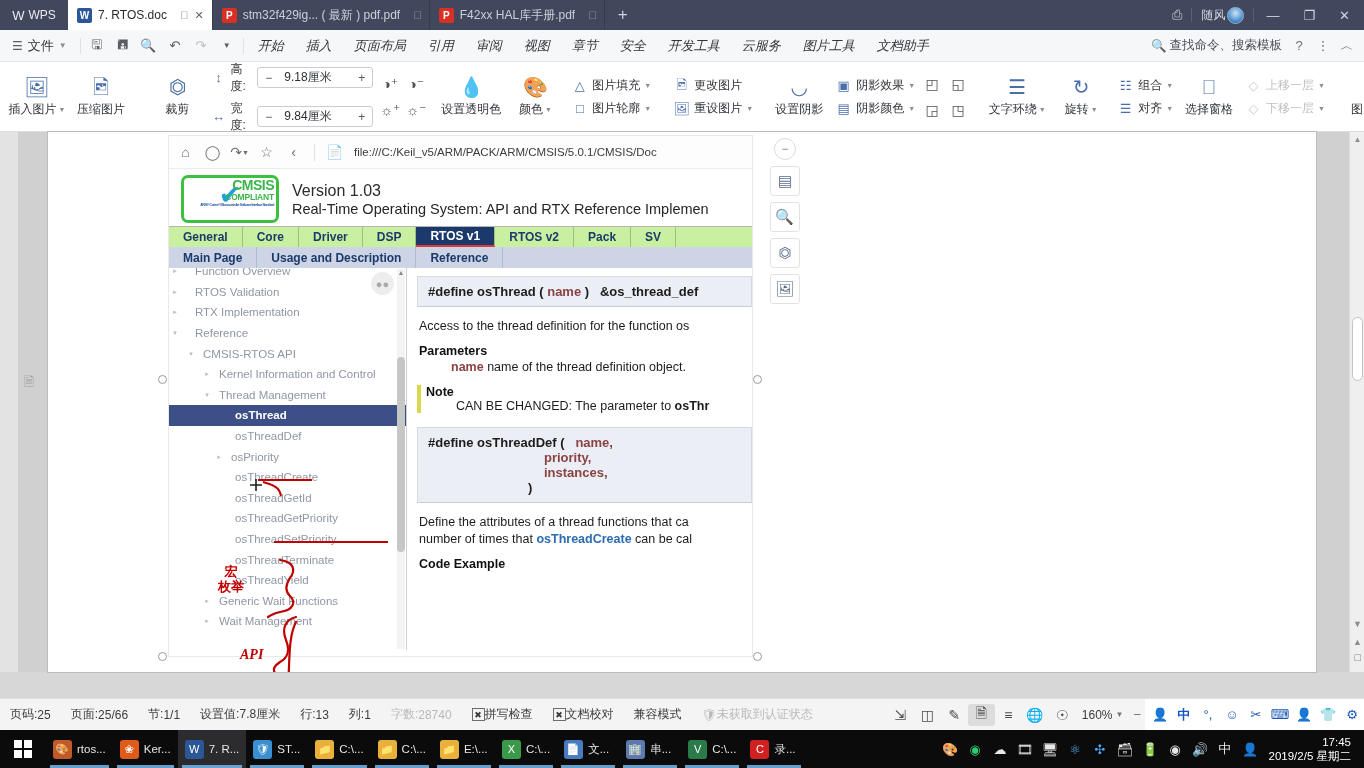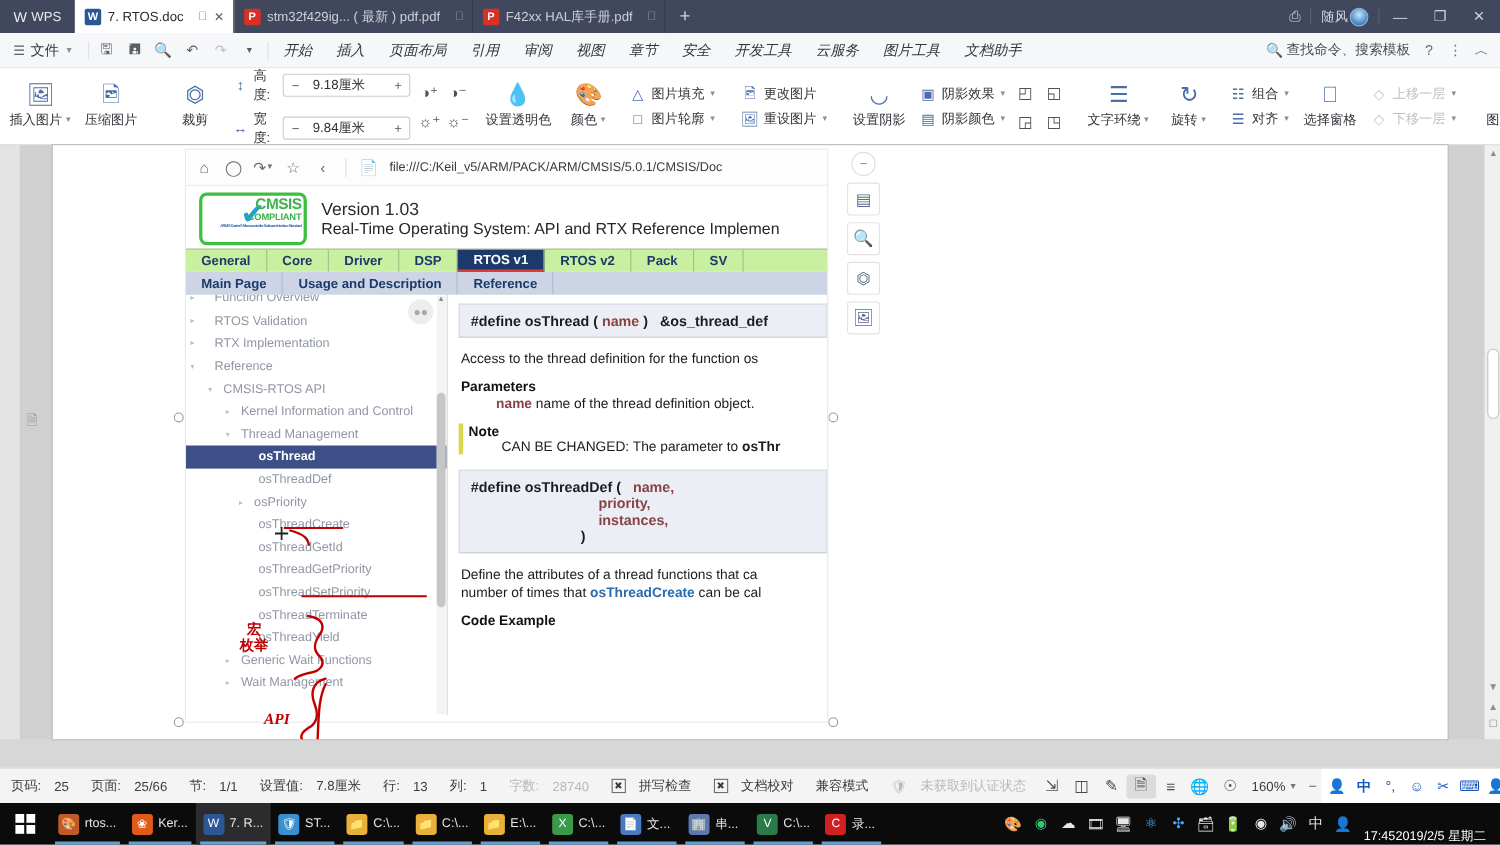--- a/index.html
+++ b/index.html
@@ -226,21 +226,21 @@
   .vscroll .vtop{top:0;}
   .vscroll .vthumb{position:absolute;left:2px;top:185px;width:11px;height:64px;background:#fff;border:1px solid #c3c3c3;border-radius:6px;}
   .vscroll .vmini{position:absolute;left:0;width:15px;height:16px;display:flex;align-items:center;justify-content:center;color:#8d8d8d;font-size:9px;}
   .vsplit{position:absolute;right:0;top:132px;width:15px;height:10px;background:#e0e0e0;}
 
   
   .statusbar{
     position:absolute;left:0;top:698px;width:1364px;height:32px;background:#f4f4f4;
     border-top:1px solid #e0e0e0;display:flex;align-items:center;font-size:12px;color:#3c3c3c;
   }
-  .sitem{padding:0 10px;display:flex;align-items:center;gap:12px;white-space:nowrap;}
+  .sitem{padding:0 10px;display:flex;align-items:center;gap:0;white-space:nowrap;}
   .sitem.dim{color:#b9b9b9;}
   .sbox{
     width:13px;height:13px;border:1px solid #6d6d6d;display:flex;align-items:center;justify-content:center;
     font-size:9px;color:#3c3c3c;
   }
   .sright{margin-left:auto;display:flex;align-items:center;gap:0;padding-right:0;}
   .vicon{width:27px;height:22px;display:flex;align-items:center;justify-content:center;font-size:14px;color:#4a4a4a;}
   .vicon.on{background:#dcdcdc;border-radius:3px;}
   .zoom{display:flex;align-items:center;gap:3px;padding:0 6px;font-size:12px;color:#3c3c3c;}
   .zslider{display:flex;align-items:center;gap:5px;padding:0 4px;color:#6f6f6f;font-size:13px;}
@@ -260,21 +260,21 @@
     height:38px;min-width:62px;display:flex;align-items:center;gap:5px;padding:0 7px;
     color:#e6e6e6;font-size:11.5px;position:relative;
   }
   .tbtn.active{background:#2c2c2e;}
   .tbtn::after{content:"";position:absolute;left:4px;right:4px;bottom:0;height:3px;background:#76b9ed;opacity:.85;}
   .tico{width:19px;height:19px;border-radius:3px;display:flex;align-items:center;justify-content:center;font-size:11px;color:#fff;flex:0 0 19px;}
   .tlab{white-space:nowrap;overflow:hidden;text-overflow:ellipsis;max-width:42px;}
   .systray{margin-left:auto;display:flex;align-items:center;gap:0;padding-right:4px;}
   .sysic{width:25px;height:38px;display:flex;align-items:center;justify-content:center;font-size:13px;color:#e8e8e8;}
   .clock{
-    display:flex;flex-direction:row;align-items:flex-end;justify-content:center;
+    display:flex;flex-direction:column;align-items:flex-end;justify-content:center;
     color:#fff;font-size:11.5px;line-height:14px;padding:0 9px 0 6px;height:38px;
   }
 </style>
 </head>
 <body>
 
 <div class="app">
 
   <div class="titlebar">
     <div class="wpslogo">

